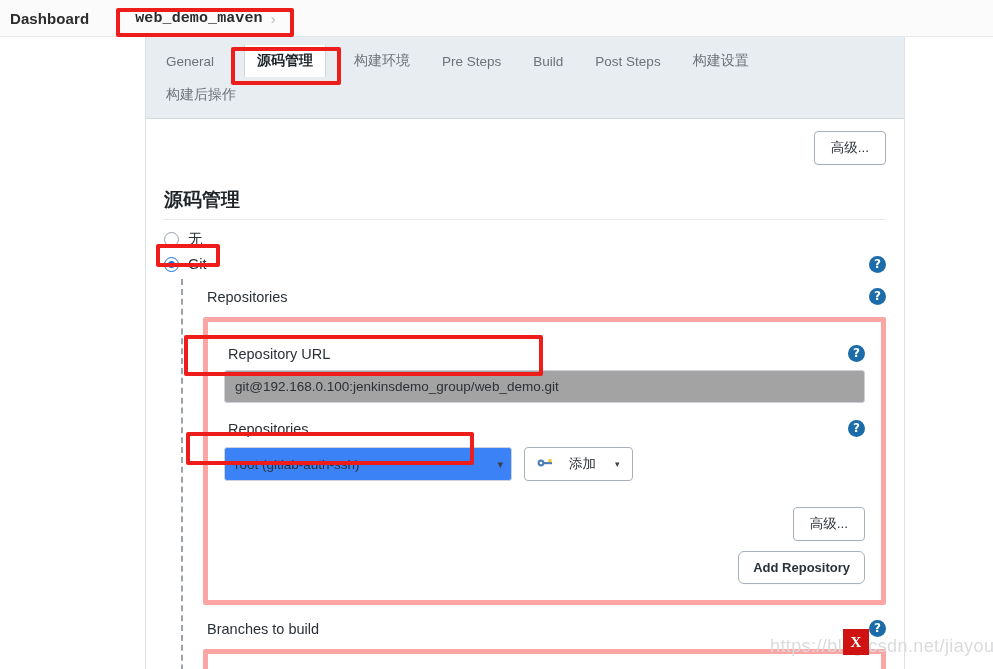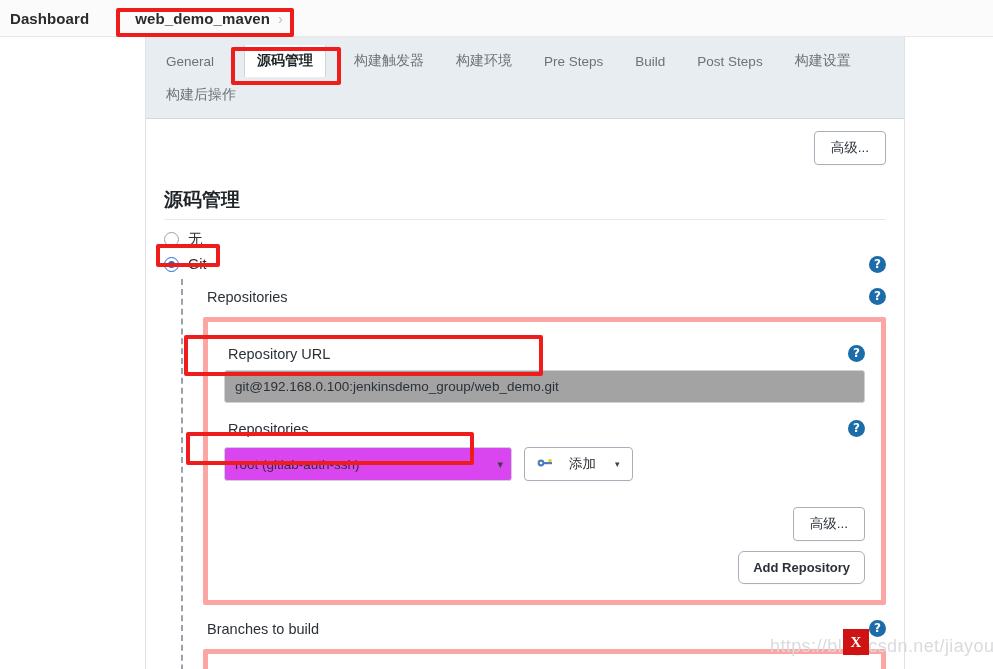--- a/index.html
+++ b/index.html
@@ -19,21 +19,21 @@
     background: #fbfbfc;
     border-bottom: 1px solid #e6e8ea;
     display: flex; align-items: center;
     padding-left: 10px;
   }
   .crumb {
     font-size: 15px; font-weight: bold; color: #2b2b2b;
     letter-spacing: .1px;
   }
   .crumb-sep { color: #b9bcc0; font-size: 15px; margin: 0 6px 0 8px; }
-  .crumb-project { margin-left: 46px; }
+  .crumb-project { margin-left: 46px; font-family: Liberation Mono, monospace; }
 
   
   .config-panel {
     position: absolute; left: 145px; top: 37px;
     width: 760px; height: 632px;
     background: #ffffff;
     border-left: 1px solid #dfe3e6;
     border-right: 1px solid #dfe3e6;
   }
   .tab-bar {
@@ -144,21 +144,21 @@
     padding: 8px 10px;
     font-family: "Liberation Sans", sans-serif;
     outline: none;
   }
 
   .select-wrap { position: relative; display: inline-block; width: 288px; }
   .select-box {
     width: 100%;
     border: 1px solid #ccd2d8;
     border-radius: 3px;
-    background: #d946ef;
+    background: #3b82f6;
     font-size: 13.5px; color: #2b3137;
     padding: 8px 26px 8px 10px;
     height: 34px;
     display: flex; align-items: center;
     cursor: pointer;
   }
   .caret {
     position: absolute; right: 9px; top: 50%; transform: translateY(-50%);
     font-size: 11px; color: #3b4147; pointer-events: none;
   }
@@ -217,21 +217,20 @@
     <span class="crumb crumb-project">web_demo_maven</span>
     <span class="crumb-sep">›</span>
   </div>
 
   <div class="config-panel">
 
     <div class="tab-bar">
       <div class="tab-row">
         <div class="tab">General</div>
         <div class="tab cn active">源码管理</div>
-        <div class="tab cn">构建触发器</div>
         <div class="tab cn">构建环境</div>
         <div class="tab">Pre Steps</div>
         <div class="tab">Build</div>
         <div class="tab">Post Steps</div>
         <div class="tab cn">构建设置</div>
       </div>
       <div class="tab-row tab-row2">
         <div class="tab cn">构建后操作</div>
       </div>
     </div>

